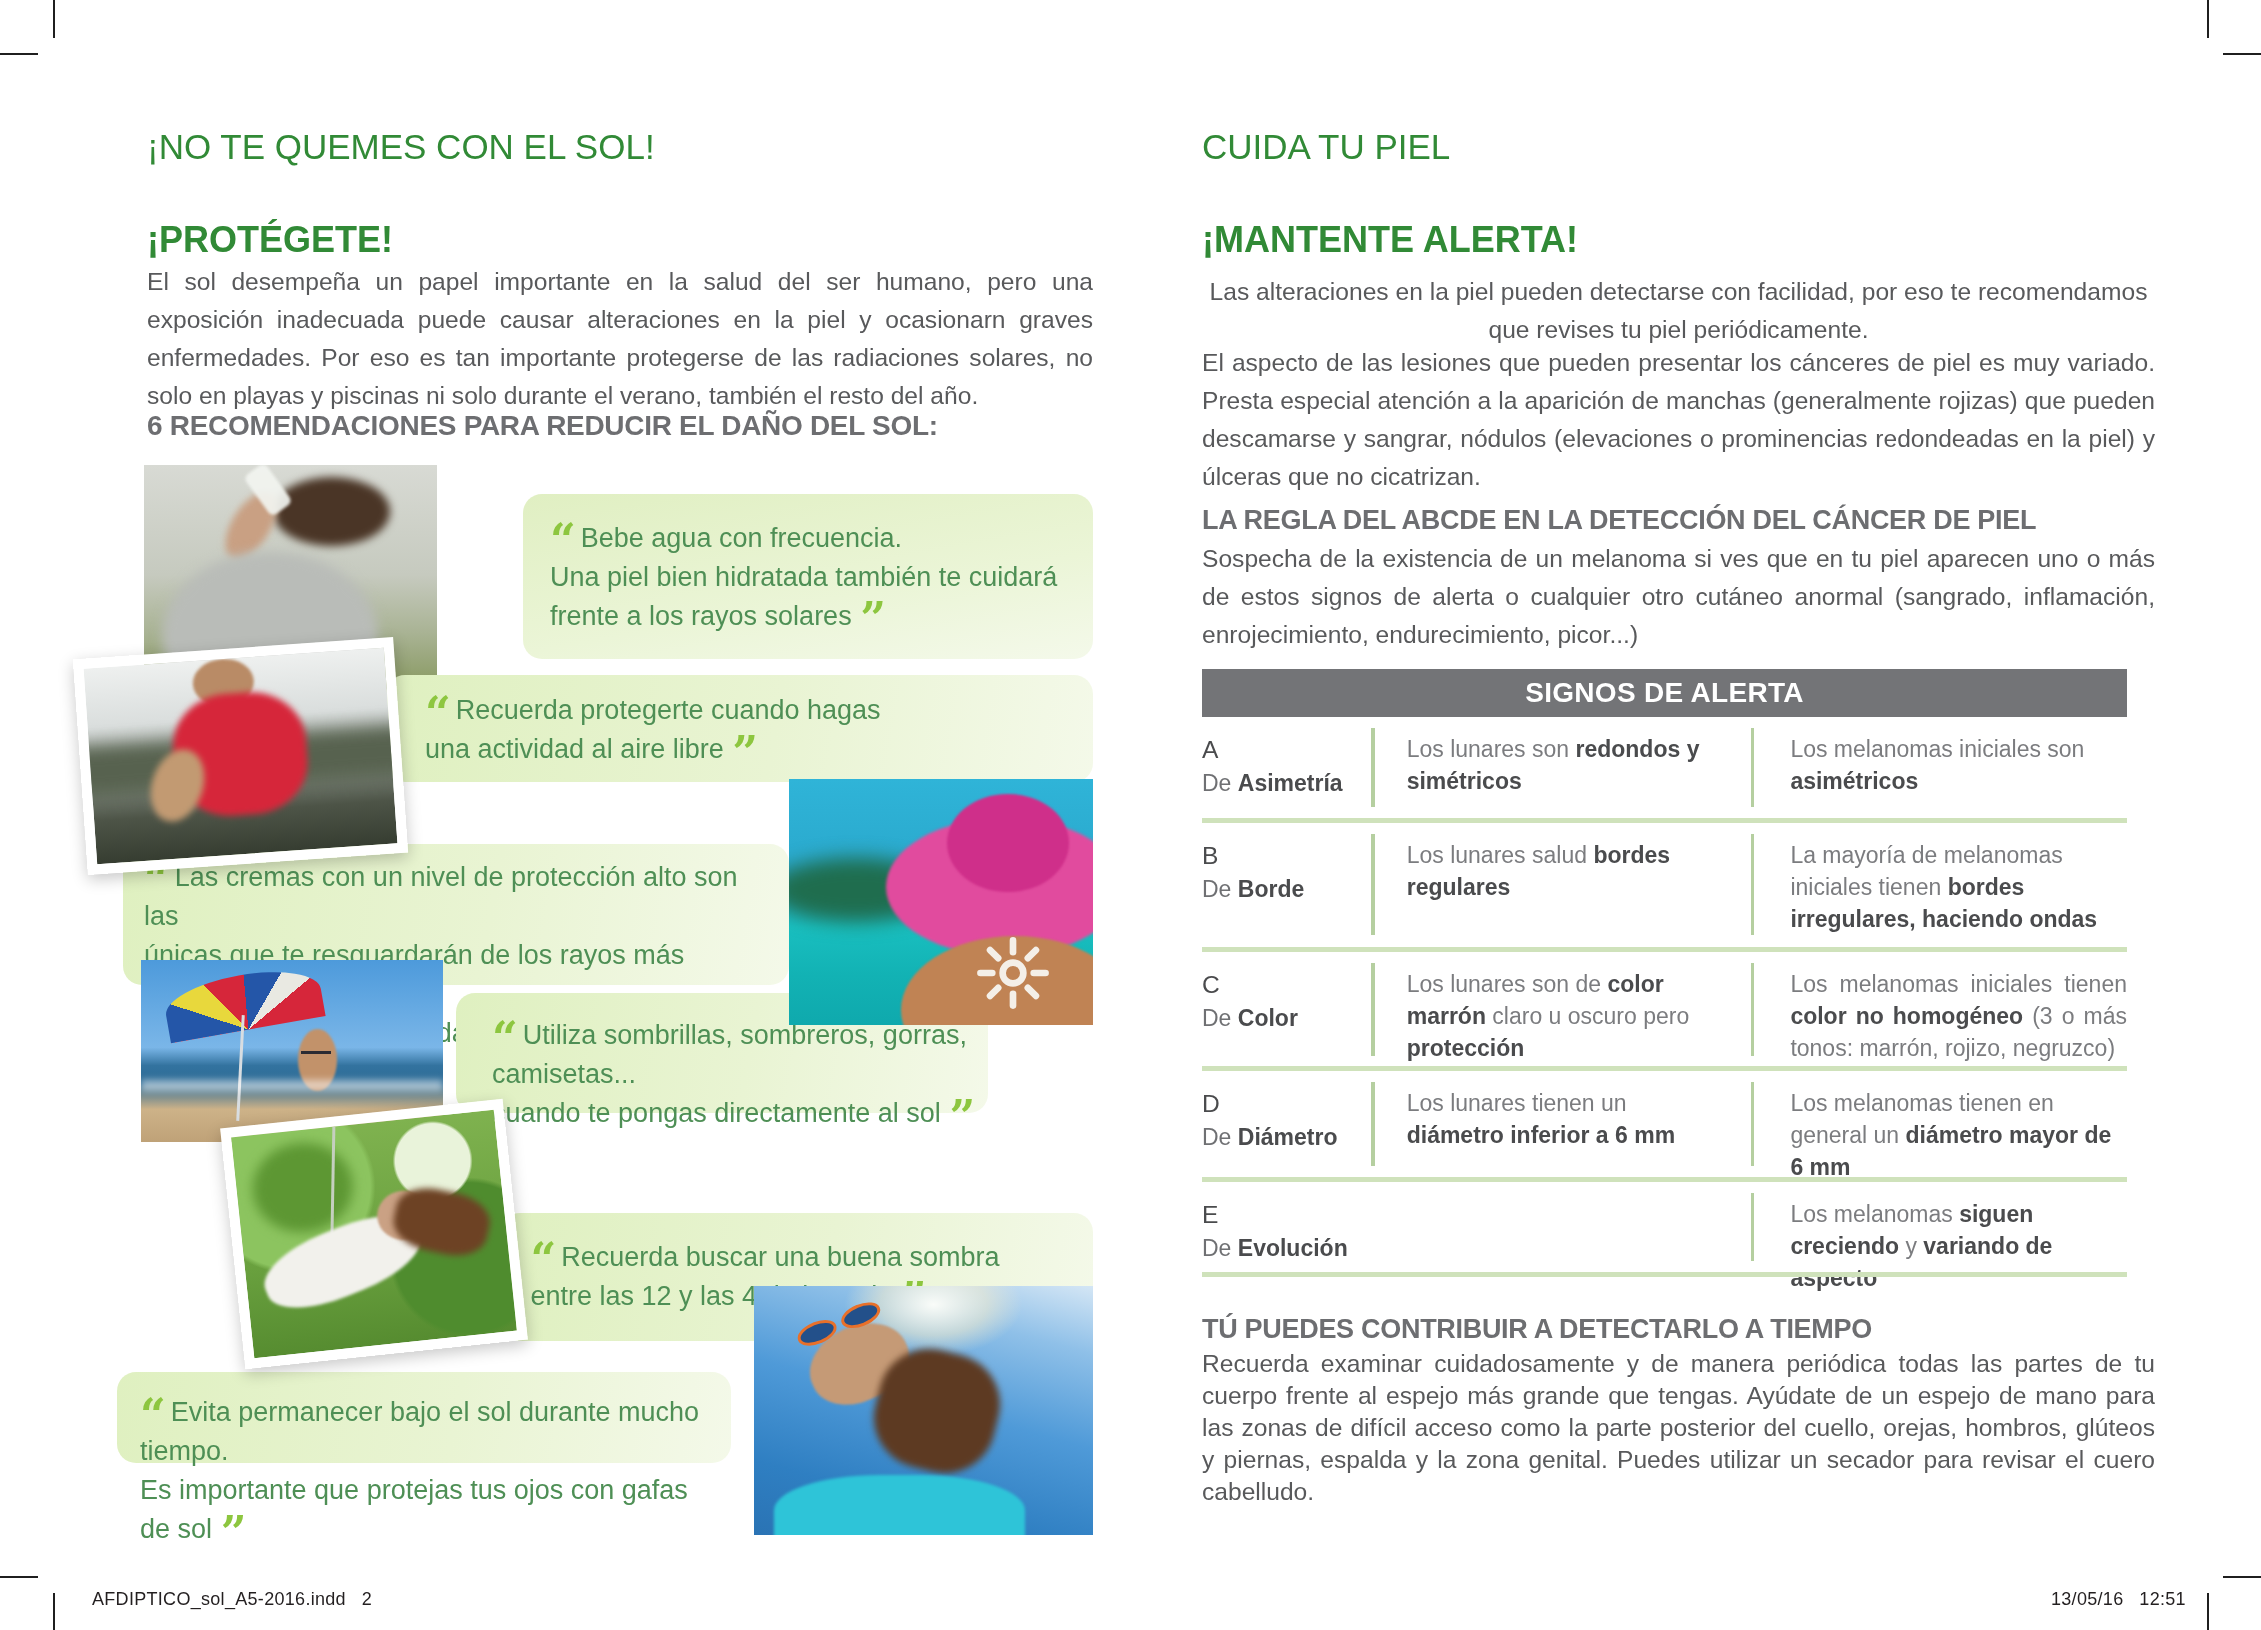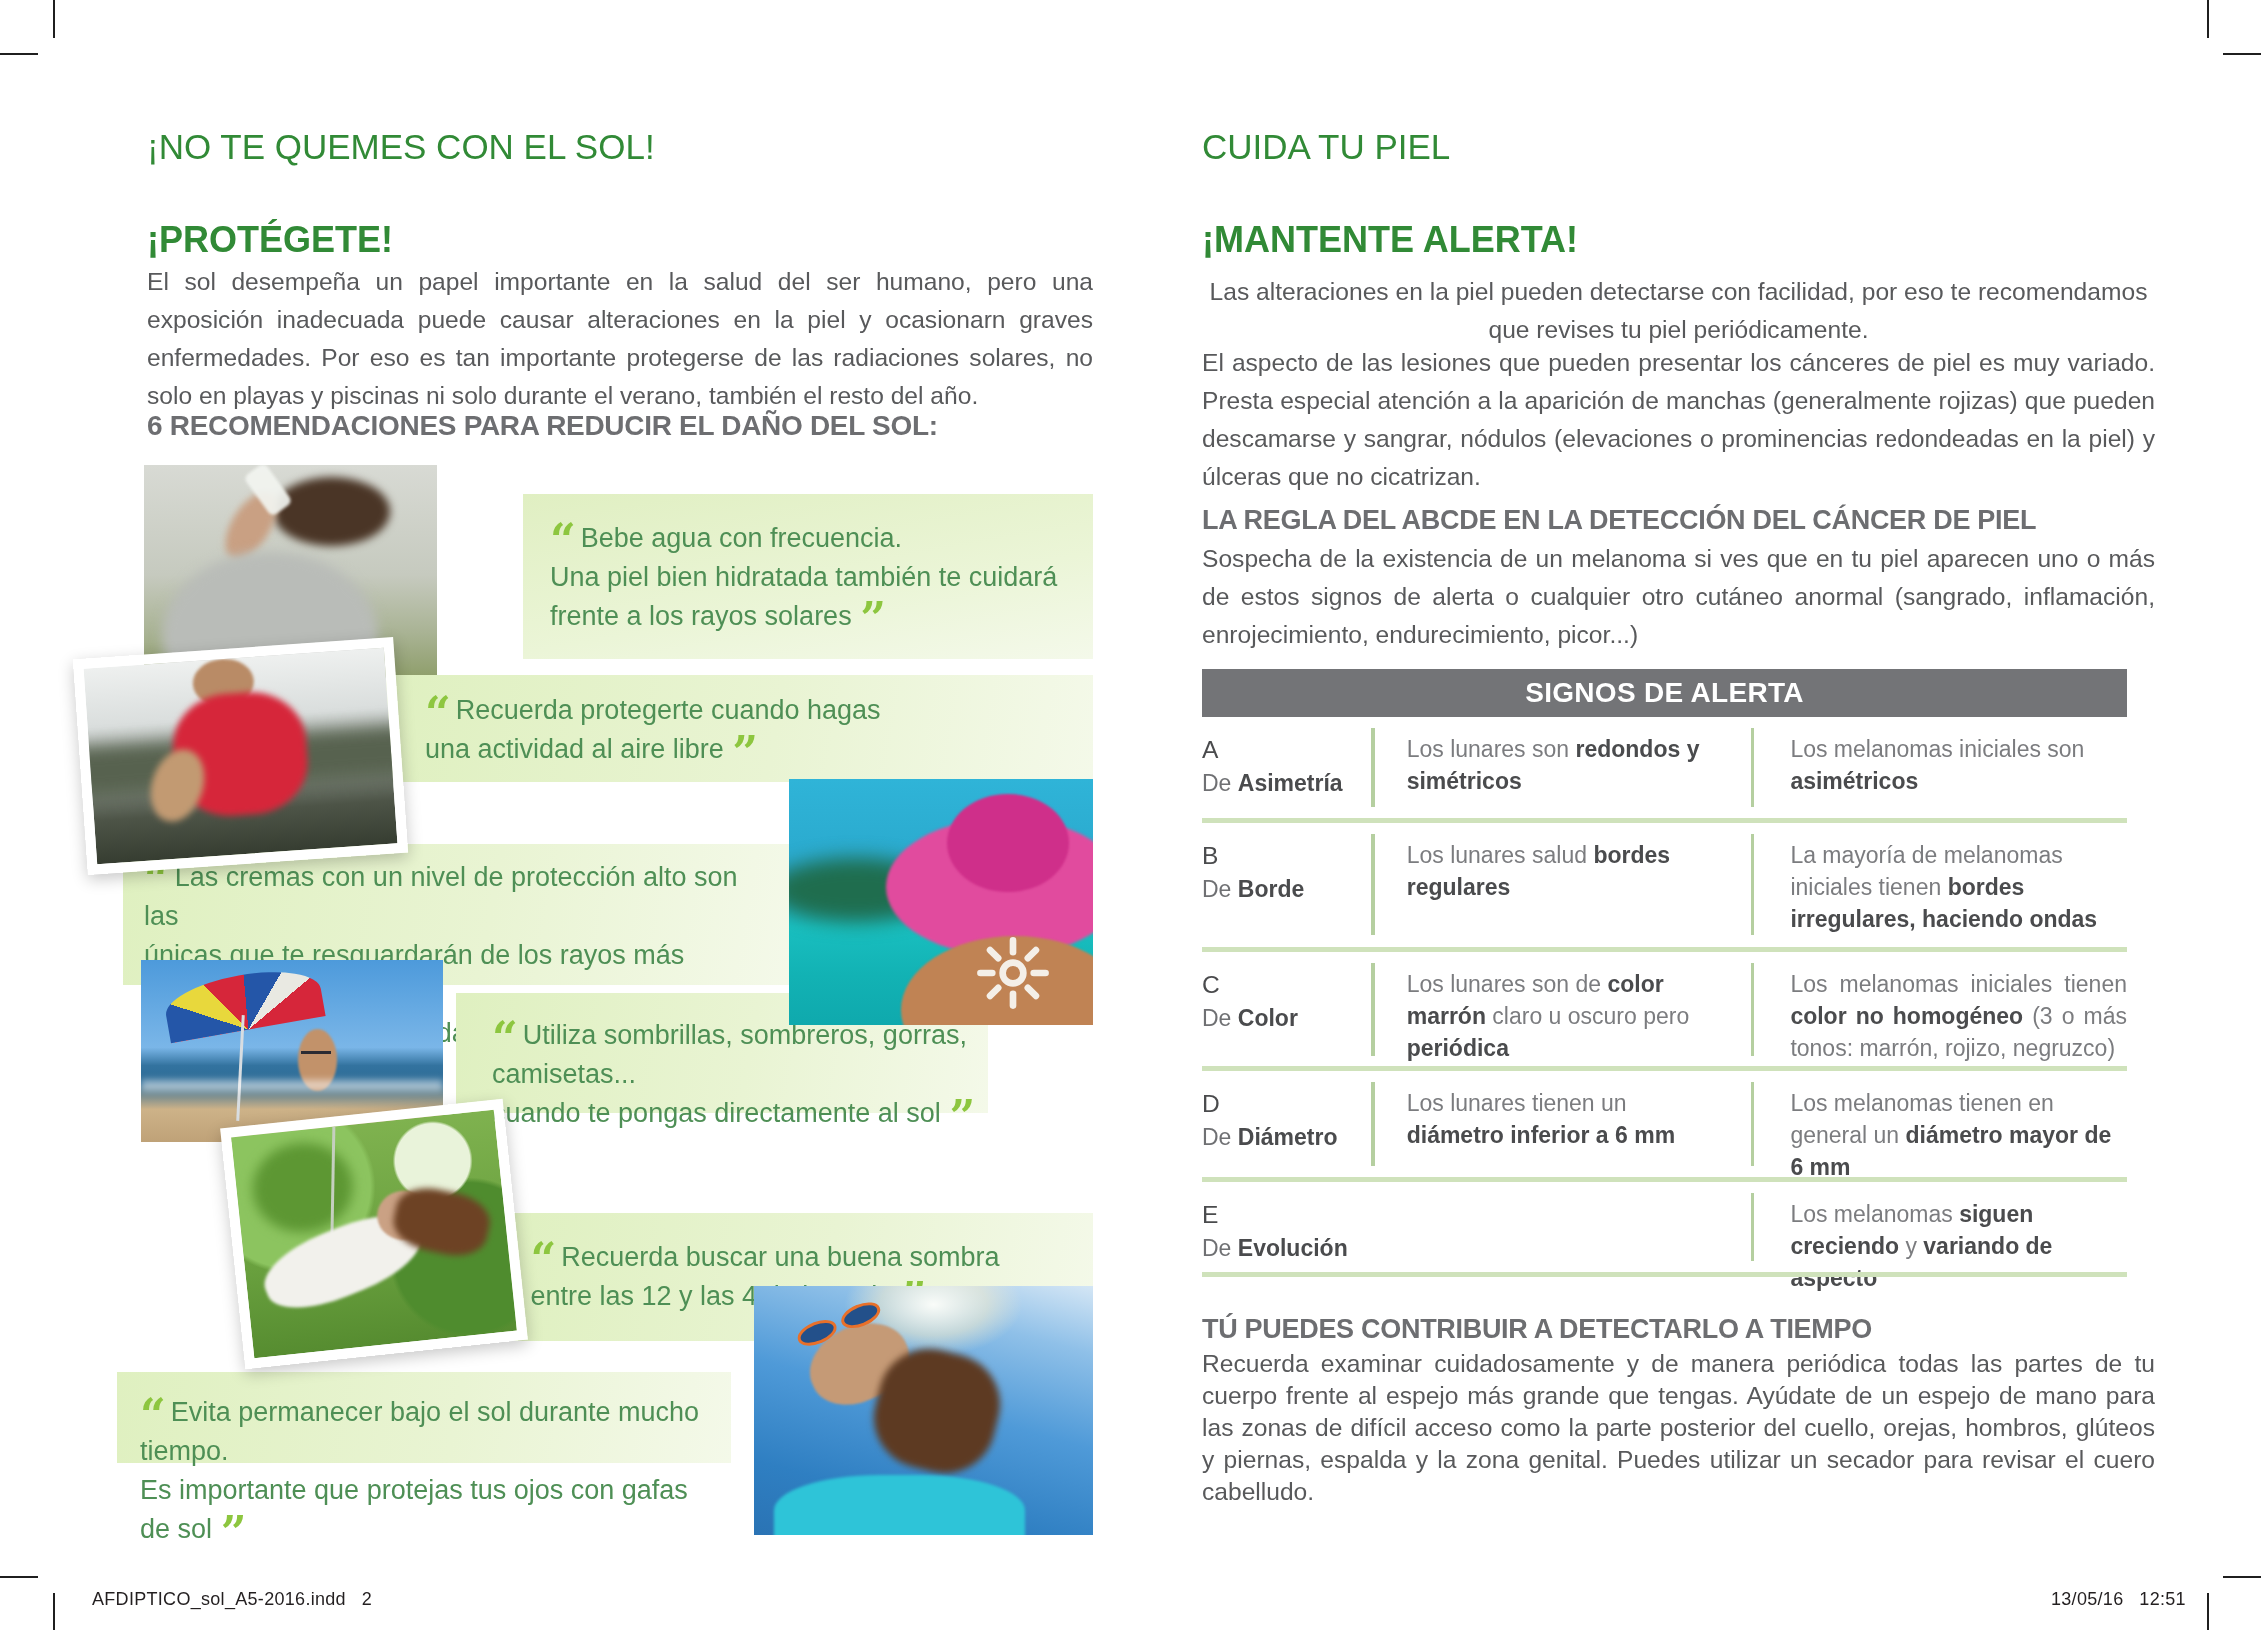--- a/index.html
+++ b/index.html
@@ -12,21 +12,21 @@
 
   
   .title-light{font-size:35px;font-weight:400;letter-spacing:0px;color:#318a36;line-height:42px;}
   .title-bold{font-size:36px;font-weight:800;letter-spacing:0px;color:#318a36;line-height:43px;margin-top:45px;}
 
   .para{font-size:24.6px;line-height:38px;color:#58595b;text-align:justify;}
   .para.first2{ text-align:center;margin-top:12px;}
   .gray-heading{font-size:28px;font-weight:700;color:#6d6e71;letter-spacing:-0.3px;}
 
   
-  .qbox{position:absolute;background:linear-gradient(100deg,#dff0c0 0%,#e9f4d3 55%,#f4f9e9 100%);}
+  .qbox{position:absolute;background:linear-gradient(100deg,#dff0c0 0%,#e9f4d3 55%,#f4f9e9 100%);border-radius:19px;}
   .quote{font-size:27px;line-height:39px;color:#4e8f55;white-space:pre-line;}
   .qm{font-family:"DejaVu Serif",serif;font-weight:700;color:#8dc63f;font-size:45px;line-height:0;
       position:relative;top:9.8px;letter-spacing:-4.9px;}
   .qm.o{margin-right:9.8px;}
   .qm.c{margin-left:8.6px;}
 
   
   .photo{position:absolute;overflow:hidden;}
   .photo .art{position:absolute;}
   .framed{border:10.4px solid #fff;box-shadow:0 4.9px 16px rgba(0,0,0,0.22);}
@@ -232,21 +232,21 @@
     </div>
     <div class="hline" style="left:1202px;top:947px;width:925px;"></div>
 
     <div class="trow" style="left:1202px;top:952px;width:925px;height:115px;">
       <div class="tc1">
         <div class="tletter">C</div>
         <div class="tlabel"><span>De </span><b>Color</b></div>
       </div>
       <div class="vsep vs1"></div>
       <div class="tc2">
-          <div class="cell"><span>Los lunares son de </span><b>color marrón</b><span> claro u oscuro pero </span><b>periódica</b></div>
+          <div class="cell"><span>Los lunares son de </span><b>color marrón</b><span> claro u oscuro pero </span><b>protección</b></div>
         </div>
       <div class="vsep vs2"></div>
       <div class="tc3">
           <div class="cell just"><span>Los melanomas iniciales tienen </span><b>color no homogéneo</b><span> (3 o más tonos: marrón, rojizo, negruzco)</span></div>
         </div>
     </div>
     <div class="hline" style="left:1202px;top:1066px;width:925px;"></div>
 
     <div class="trow" style="left:1202px;top:1071px;width:925px;height:106px;">
       <div class="tc1">

